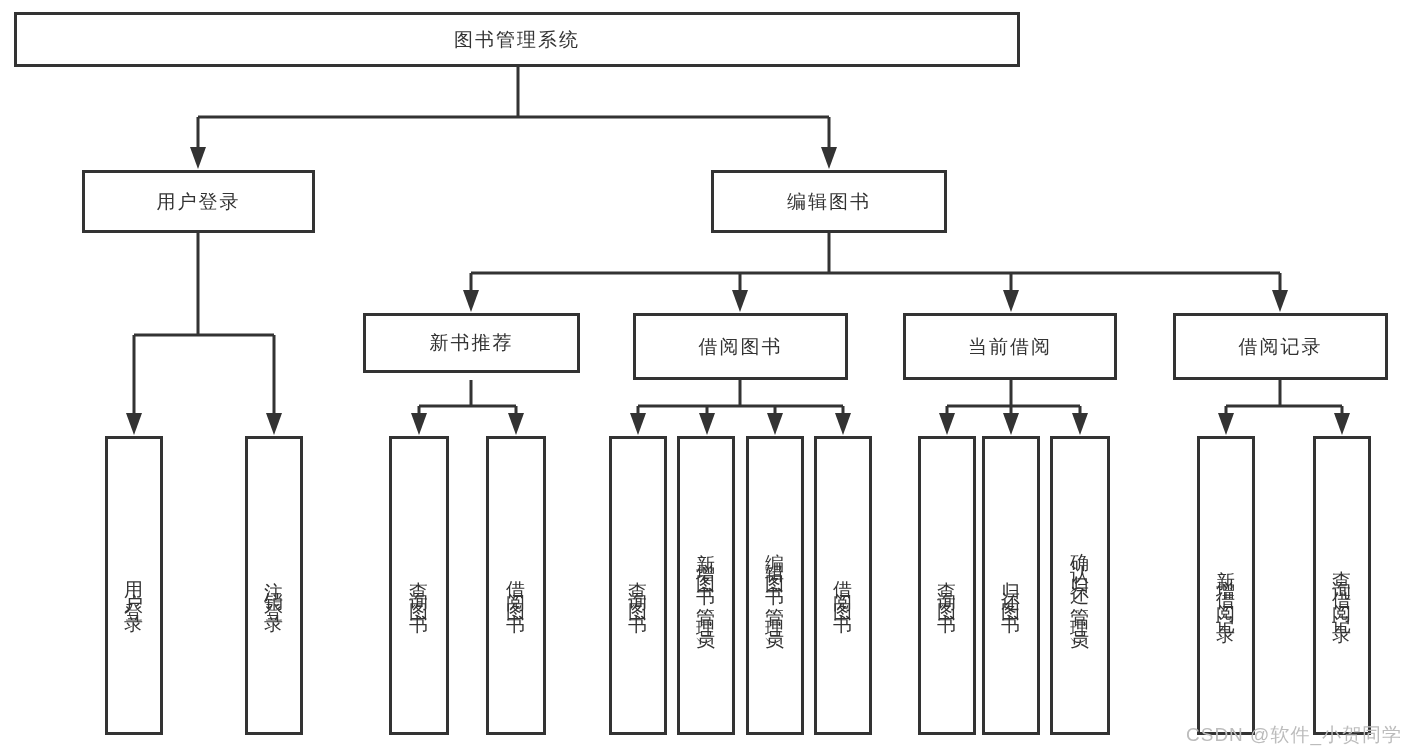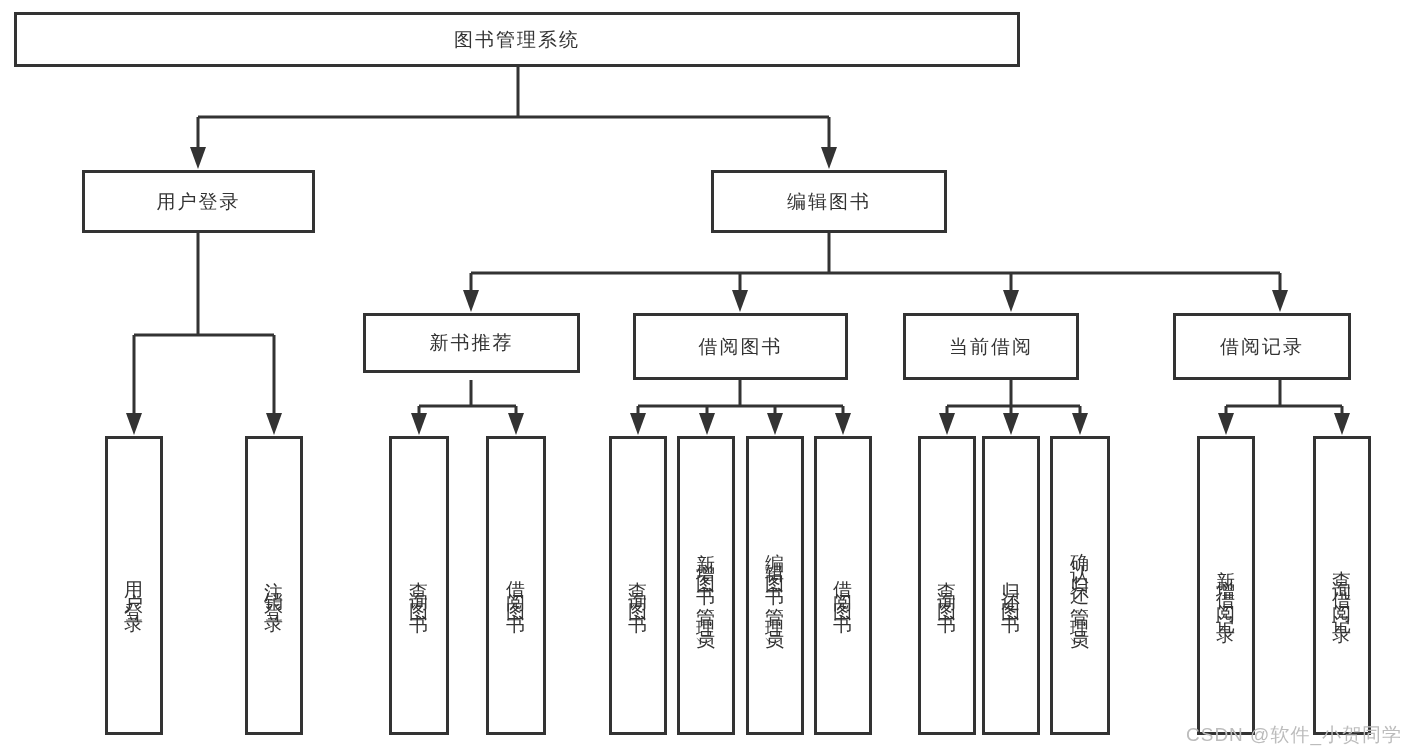--- a/index.html
+++ b/index.html
@@ -66,22 +66,22 @@
     </g>
   </svg>
 
   <div class="box" style="left:14px;top:12px;width:1006px;height:55px">图书管理系统</div>
 
   <div class="box" style="left:82px;top:170px;width:233px;height:63px">用户登录</div>
   <div class="box" style="left:711px;top:170px;width:236px;height:63px">编辑图书</div>
 
   <div class="box" style="left:363px;top:313px;width:217px;height:60px">新书推荐</div>
   <div class="box" style="left:633px;top:313px;width:215px;height:67px">借阅图书</div>
-  <div class="box" style="left:903px;top:313px;width:176px;height:67px">当前借阅</div>
-  <div class="box" style="left:1173px;top:313px;width:178px;height:67px">借阅记录</div>
+  <div class="box" style="left:903px;top:313px;width:214px;height:67px">当前借阅</div>
+  <div class="box" style="left:1173px;top:313px;width:215px;height:67px">借阅记录</div>
 
   <div class="box v" style="left:105px;top:436px;width:58px;height:299px">用户登录</div>
   <div class="box v" style="left:245px;top:436px;width:58px;height:299px">注销登录</div>
 
   <div class="box v" style="left:389px;top:436px;width:60px;height:299px">查询图书</div>
   <div class="box v" style="left:486px;top:436px;width:60px;height:299px">借阅图书</div>
 
   <div class="box v" style="left:609px;top:436px;width:58px;height:299px">查询图书</div>
   <div class="box v" style="left:677px;top:436px;width:58px;height:299px">新增图书（管理员）</div>
   <div class="box v" style="left:746px;top:436px;width:58px;height:299px">编辑图书（管理员）</div>

